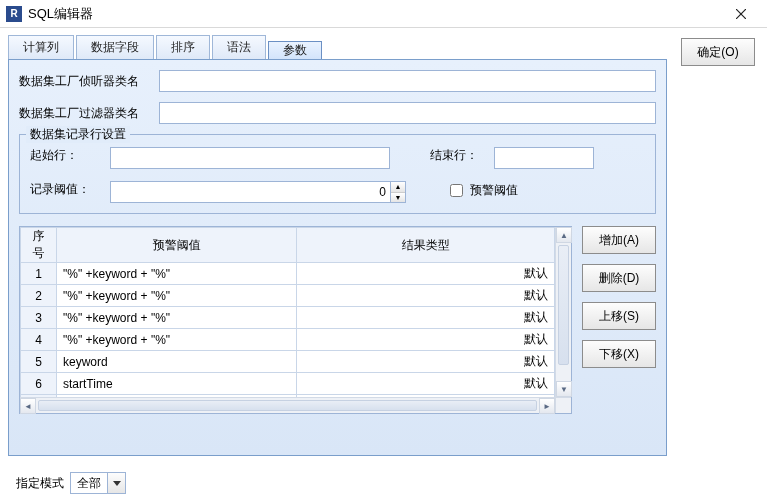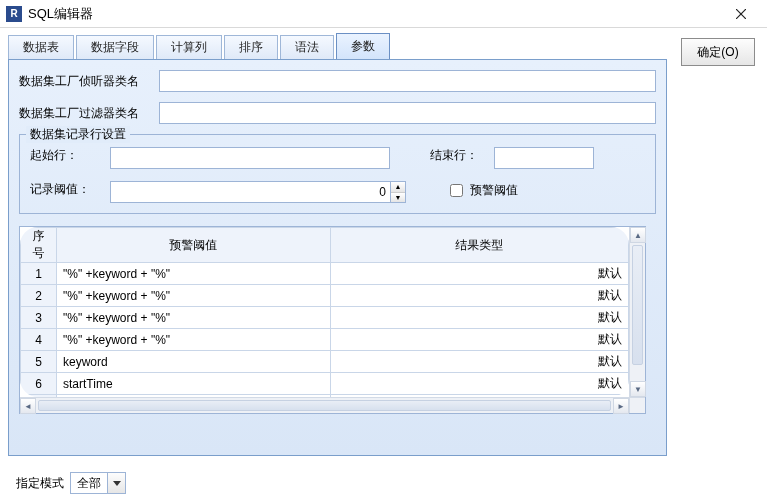--- a/index.html
+++ b/index.html
@@ -72,21 +72,21 @@
     border-bottom: none;
     background: linear-gradient(#f5f9ff,#dfe9f8);
     margin-right: 2px;
     color: #222;
     font-size: 12px;
     cursor: default;
   }
   .tab.active {
     background: linear-gradient(#eaf3ff,#d3e4fb);
     border-color: #6b90c4;
-    height: 26px;
+    height: 18px;
   }
 
   
   .panel {
     border: 1px solid #7a9ecb;
     border-top: none;
     background: linear-gradient(#e7f0fc,#d9e6f7);
     margin-right: 92px;
     padding: 10px 10px 6px 10px;
     height: 396px;
@@ -167,21 +167,20 @@
     flex: 1;
     border: 1px solid #9db4d6;
     background: #fff;
     height: 188px;
     margin-right: 10px;
   }
   .grid-scroll {
     position: absolute;
     left: 0; top: 0; right: 16px; bottom: 16px;
     overflow: hidden;
-    border-radius: 18px;
   }
   table.grid {
     border-collapse: collapse;
     width: 100%;
     font-size: 12px;
   }
   table.grid th, table.grid td {
     border: 1px solid #c9d6e8;
     height: 22px;
     padding: 0 6px;
@@ -275,23 +274,22 @@
 
 <div class="body-area">
 
   <div class="right-col">
     <div class="btn">
         <span>确定(O)</span>
       </div>
   </div>
 
   <div class="tabstrip">
-    <div class="tab">数据表</div>
+    <div class="tab">计算列</div>
     <div class="tab">数据字段</div>
-    <div class="tab">计算列</div>
     <div class="tab">排序</div>
     <div class="tab">语法</div>
     <div class="tab active">参数</div>
   </div>
 
   <div class="panel">
 
     <div class="form-row">
       <label>数据集工厂侦听器类名</label>
       <input class="tf" type="text" value="" style="">
@@ -380,20 +378,34 @@
           <div class="thumb"></div>
           <div class="arr bottom">▼</div>
         </div>
         <div class="hsbar">
           <div class="arr">◄</div>
           <div class="thumb"></div>
           <div class="arr">►</div>
         </div>
         <div class="corner"></div>
       </div>
+      <div class="side-btns">
+        <div class="btn">
+            <span>增加(A)</span>
+          </div>
+        <div class="btn">
+            <span>删除(D)</span>
+          </div>
+        <div class="btn">
+            <span>上移(S)</span>
+          </div>
+        <div class="btn">
+            <span>下移(X)</span>
+          </div>
+      </div>
     </div>
 
   </div>
 
 </div>
 
 <div class="footer">
   <span>指定模式</span>
   <div class="combo">
     <span class="val">全部</span>

